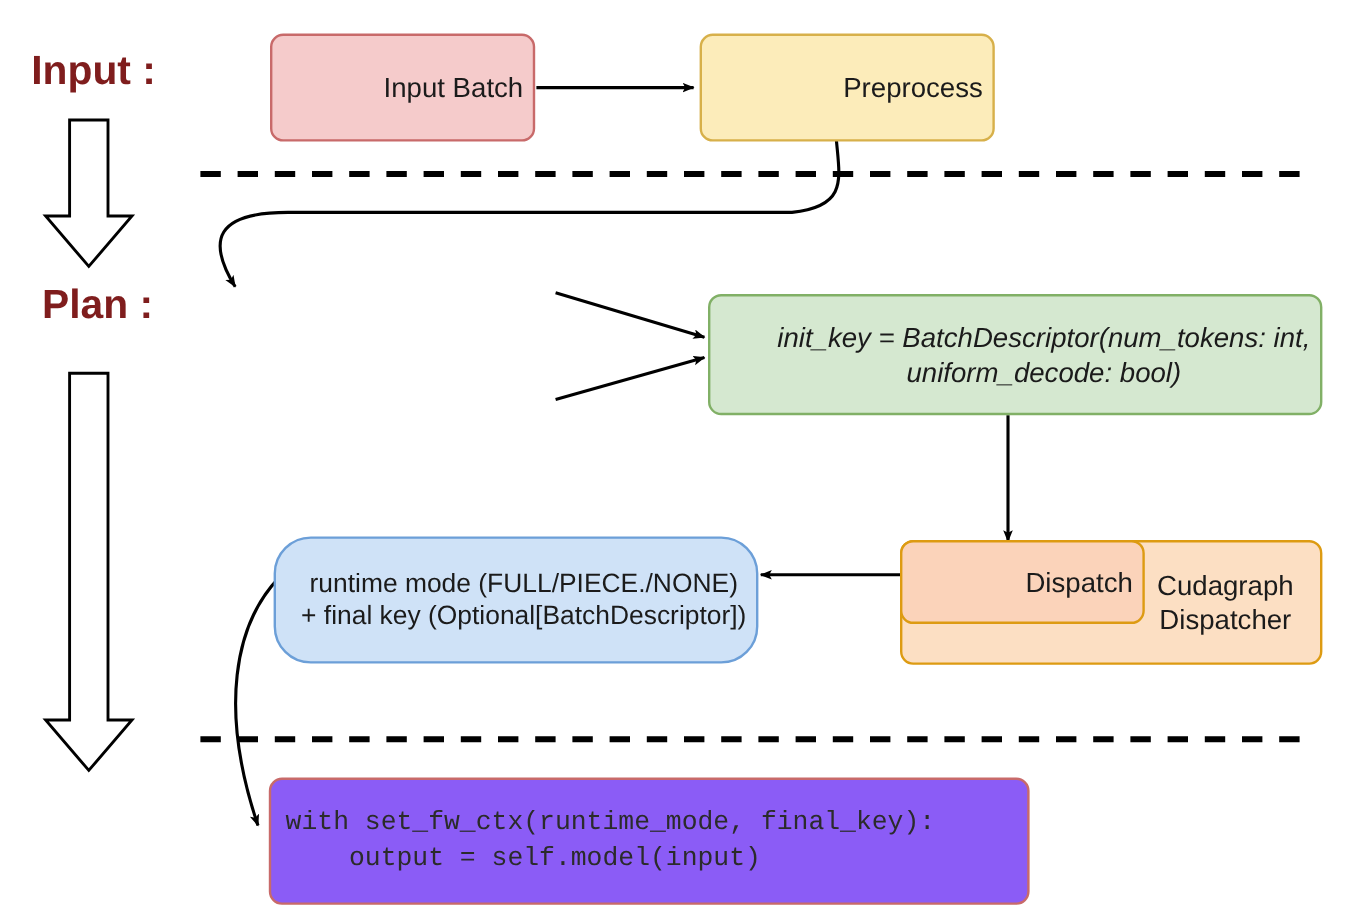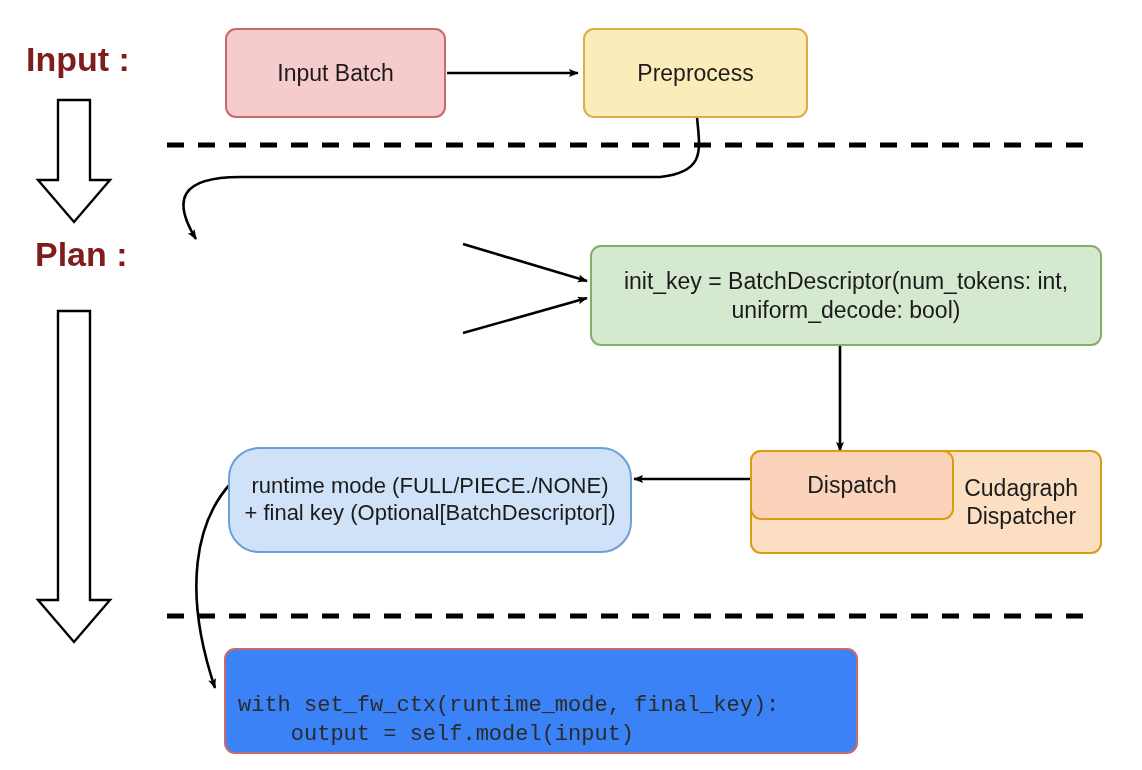--- a/index.html
+++ b/index.html
@@ -34,21 +34,21 @@
     white-space: nowrap;
     letter-spacing: 0px;
   }
   .node {
     position: absolute;
     box-sizing: border-box;
     border-radius: 11px;
     border: 2px solid #000;
     display: flex;
     align-items: center;
-    justify-content: center;
+    justify-content: flex-end;
     text-align: center;
     font-family: "Liberation Sans", sans-serif;
     font-size: 23px;
     color: #1b1b1b;
     line-height: 1.22;
     padding: 2px 8px;
   }
   .node.red {
     background: #f5cbcb;
     border-color: #c86a6a;
@@ -74,26 +74,26 @@
     border-color: #dd9b12;
     align-items: center;
     justify-content: flex-end;
     padding-right: 22px;
   }
   .node.orange-inner {
     background: #fbd3ba;
     border-color: #dd9b12;
   }
   .node.code {
-    background: #3b82f6;
+    background: #8b5cf6;
     border-color: #c86a6a;
     font-family: "Liberation Mono", monospace;
     font-size: 22px;
     justify-content: flex-start;
-    align-items: flex-end;
+    align-items: center;
     text-align: left;
     padding-left: 12px;
     white-space: pre;
     line-height: 1.35;
     color: #2b2b2b;
   }
   .node .label {
     display: block;
     white-space: pre-line;
   }
@@ -138,27 +138,27 @@
 
   <div class="stage-label" style="left:26px; top:40px;">Input :</div>
 
   <div class="stage-label" style="left:35px; top:235px;">Plan :</div>
 
 
   <div class="node red" style="left:225px; top:28px; width:221px; height:90px;">
     <span class="label">Input Batch</span>
   </div>
 
-  <div class="node yellow" style="left:583px; top:28px; width:225px; height:90px;">
+  <div class="node yellow" style="left:583px; top:28px; width:246px; height:90px;">
     <span class="label">Preprocess</span>
   </div>
 
 
 
-  <div class="node green" style="left:590px; top:245px; width:512px; height:101px;">
+  <div class="node green" style="left:590px; top:245px; width:512px; height:101px;font-style:italic;">
     <span class="label">init_key = BatchDescriptor(num_tokens: int,
 uniform_decode: bool)</span>
   </div>
 
   <div class="node orange-outer" style="left:750px; top:450px; width:352px; height:104px;">
     <span class="label">Cudagraph
 Dispatcher</span>
   </div>
 
   <div class="node orange-inner" style="left:750px; top:450px; width:204px; height:70px;">

